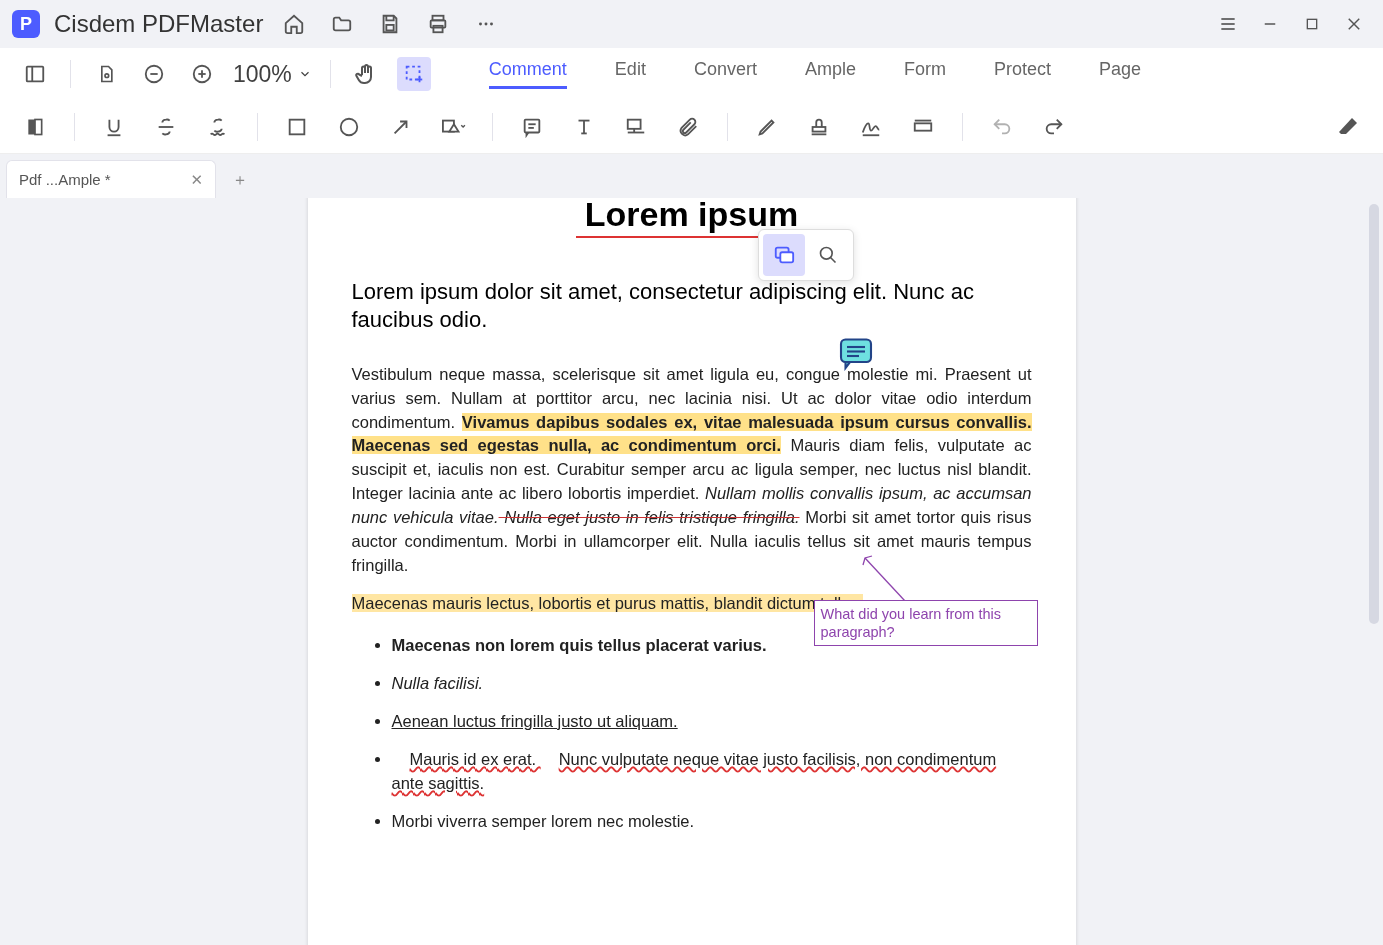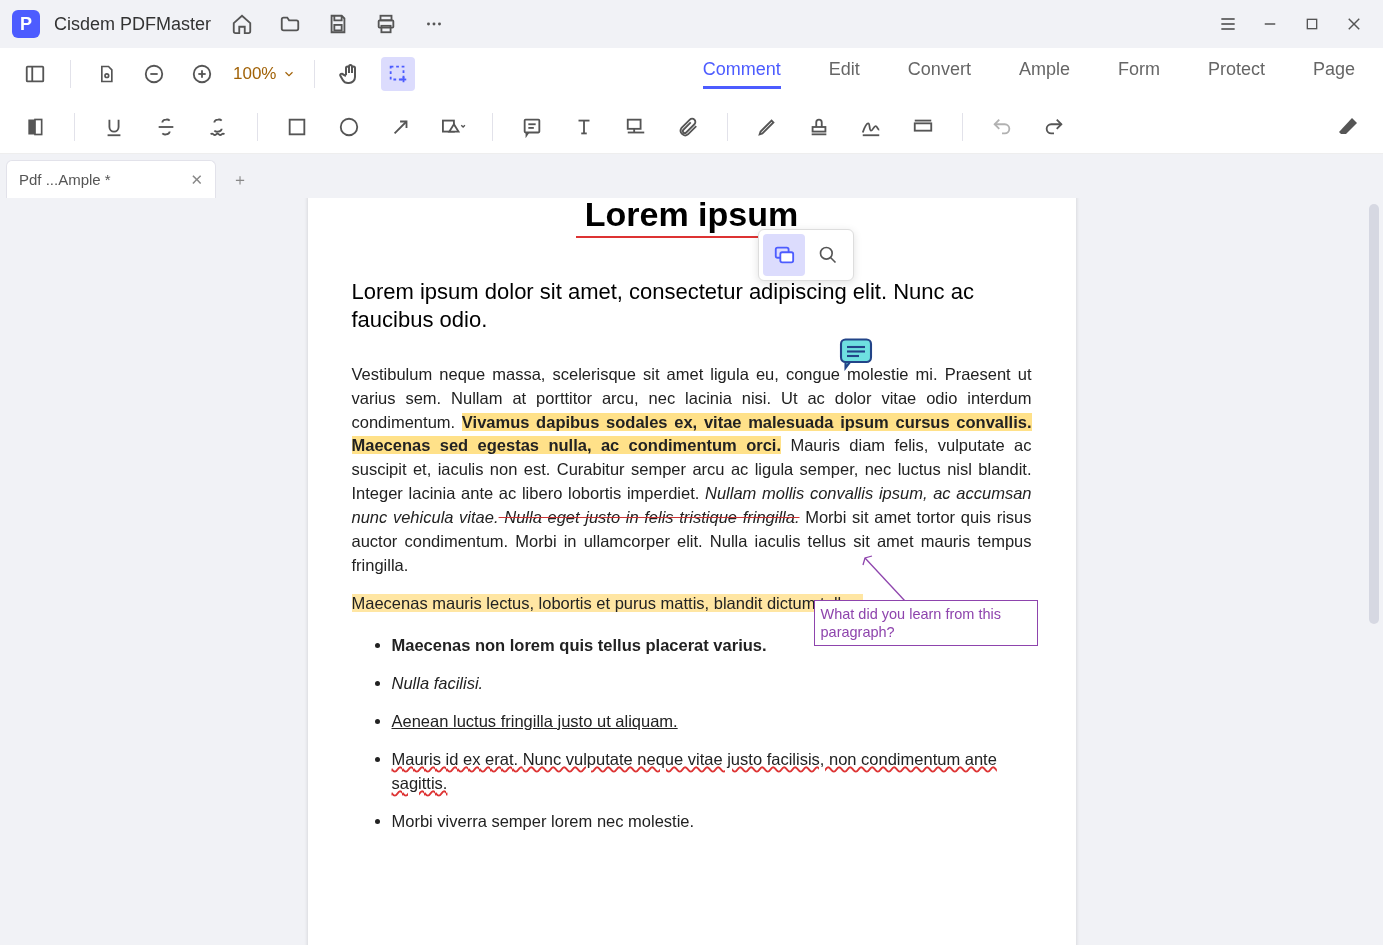--- a/index.html
+++ b/index.html
@@ -1,29 +1,29 @@
 <!DOCTYPE html>
 <html><head>
 <meta charset="utf-8">
 <style>
   * { box-sizing: border-box; margin: 0; padding: 0; }
   html, body { width: 1383px; height: 945px; font-family: -apple-system, "Segoe UI", Arial, sans-serif; background: #fff; overflow: hidden; }
   .window { width: 1383px; height: 945px; background: #fff; display: flex; flex-direction: column; border-radius: 8px; box-shadow: 0 0 6px rgba(0,0,0,0.15); }
   
   .titlebar { height: 48px; background: #f1f2f6; display: flex; align-items: center; padding: 0 12px; gap: 14px; }
   .app-logo { width: 28px; height: 28px; background: #4d5cff; border-radius: 6px; display:flex;align-items:center;justify-content:center; color:#fff; font-weight:700; font-size:18px;}
-  .app-title { font-size: 18px; color: #333; }
+  .app-title { font-size: 24px; color: #333; }
   .titlebar .tb-btn { width: 34px; height: 34px; display:flex; align-items:center; justify-content:center; color:#555; cursor:pointer; border-radius:4px;}
   .titlebar .spacer { flex: 1; }
   .win-controls { display:flex; gap:8px; }
   
   .toolbar1 { height: 52px; display:flex; align-items:center; padding: 0 18px; gap: 14px; border-bottom: 0; background:#fff;}
   .tool-btn { min-width: 34px; height: 34px; display:flex; align-items:center; justify-content:center; color:#555; cursor:pointer; border-radius:4px; }
   .tool-btn.rect-sel { background:#dcdcfd; }
-  .zoom { display:flex; align-items:center; gap:6px; font-size:17px; color:#a16207; cursor:pointer;}
+  .zoom { display:flex; align-items:center; gap:6px; font-size:23px; color:#404040; cursor:pointer;}
   .vsep { width:1px; height:28px; background:#e2e2ea; margin: 0 4px; }
   .menu-tabs { display:flex; gap: 48px; margin-left: 36px; font-size:18px; color:#666; }
   .menu-tab { cursor:pointer; padding-bottom:6px; }
   .menu-tab.active { color:#4d5cff; border-bottom:3px solid #4d5cff; font-weight:500;}
   
   .toolbar2 { height: 54px; display:flex; align-items:center; padding: 0 18px; gap: 18px; background:#fff; border-bottom:1px solid #eee; }
   .toolbar2 .tool-btn svg { color:#555; }
   
   .tabstrip { height: 44px; background:#f1f2f6; display:flex; align-items:flex-end; padding-left:6px; }
   .doc-tab { height: 38px; background:#fff; border-top-left-radius:6px; border-top-right-radius:6px; display:flex; align-items:center; padding: 0 12px; gap: 10px; min-width: 210px; font-size:15px; color:#555; border:1px solid #e2e2ea; border-bottom:none; }
@@ -36,21 +36,21 @@
   .doc-title-underline { width: 232px; height:2px; background:#d33; margin: 2px auto 40px auto; }
   .doc-sub { font-size:22px; font-weight:400; line-height:1.3; margin-bottom: 24px;}
   .body-p { font-size:16.5px; line-height:1.45; color:#222; text-align:justify;margin-top:28px; }
   .hl { background:#ffe189; font-weight:700; }
   .hl2 { background:#ffe6a3; }
   .strike { text-decoration: line-through; text-decoration-color:#c33; }
   .italic { font-style: italic; }
   .bullets { margin-top: 18px; padding-left: 40px; }
   .bullets li { font-size:16.5px; line-height:1.45; margin-bottom: 14px; list-style: disc; color:#222;}
   .underline { text-decoration: underline; }
-  .squiggle { text-decoration: underline wavy #d33; text-decoration-thickness:1.5px;}
+  .squiggle { text-decoration: underline wavy #d33; text-decoration-thickness:1.5px;margin-left:18px;}
   
   .inline-popup { position:absolute; top: 94px; left: 450px; background:#fff; border:1px solid #ddd; border-radius:6px; box-shadow:0 2px 8px rgba(0,0,0,0.12); display:flex; padding:4px; gap:2px;}
   .inline-popup .ip-btn { width:42px; height:42px; display:flex;align-items:center;justify-content:center; border-radius:4px; color:#555; cursor:pointer;}
   .inline-popup .ip-btn.active { background:#dcdcfd; }
   
   .sticky-note { position:absolute; top: 200px; left: 530px; }
   
   .callout { position:absolute; top:465px; left:506px; width:224px; border:1.5px solid #8e44ad; padding:4px 6px; font-size:14.5px; color:#8e44ad; background:#fff; line-height:1.25;}
   .callout-arrow { position:absolute; top:418px; left:552px; }
   
@@ -165,21 +165,21 @@
         </svg>
       </div>
     <div class="tool-btn rect-sel">
         <svg width="22" height="22" viewBox="0 0 24 24" fill="none" stroke="#4d5cff" stroke-width="2" stroke-dasharray="3 3">
           <rect x="4" y="4" width="14" height="14"></rect>
           <line x1="18" y1="21" x2="18" y2="15" stroke-dasharray="0"></line>
           <line x1="15" y1="18" x2="21" y2="18" stroke-dasharray="0"></line>
         </svg>
       </div>
 
-    <div class="menu-tabs" style="flex:1; justify-content:flex-end; padding-right:10px;margin-left:44px;">
+    <div class="menu-tabs" style="flex:1; justify-content:flex-start; padding-right:10px;margin-left:44px;">
       <div class="menu-tab active">Comment</div>
       <div class="menu-tab">Edit</div>
       <div class="menu-tab">Convert</div>
       <div class="menu-tab">Ample</div>
       <div class="menu-tab">Form</div>
       <div class="menu-tab">Protect</div>
       <div class="menu-tab">Page</div>
     </div>
   </div>
 

